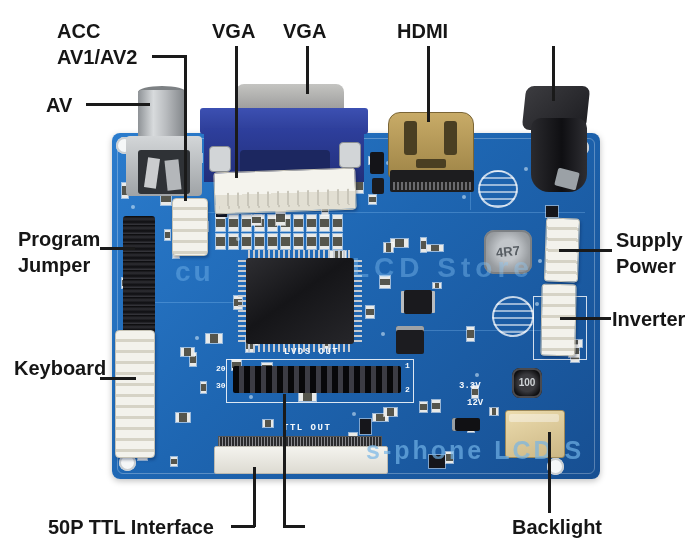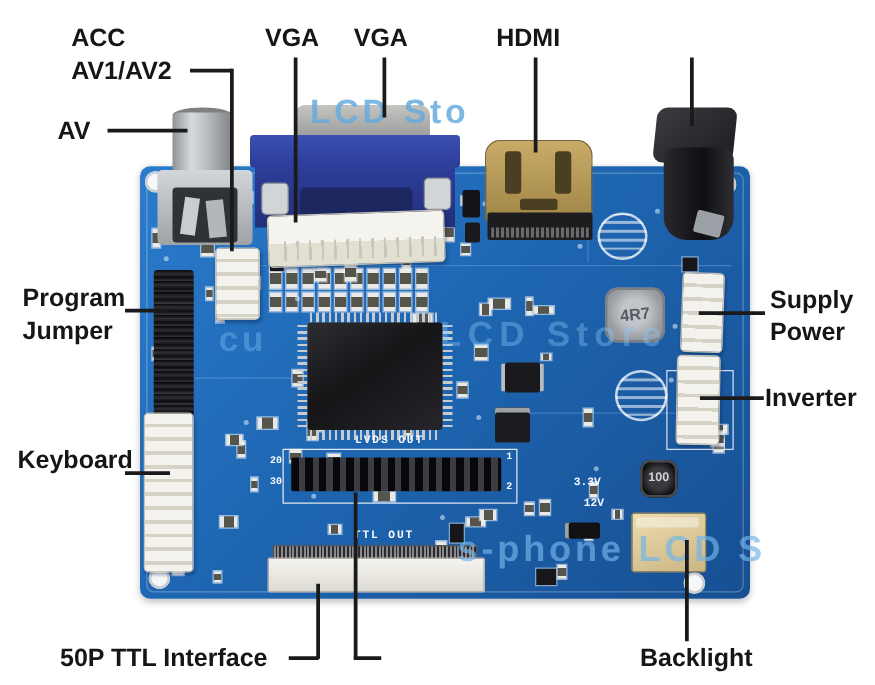--- a/index.html
+++ b/index.html
@@ -266,24 +266,23 @@
 
   <div class="ss" style="left:284px;top:347px;">LVDS OUT</div>
   <div class="ss" style="left:283px;top:423px;">TTL OUT</div>
   <div class="ss" style="left:459px;top:381px;letter-spacing:0;">3.3V</div>
   <div class="ss" style="left:467px;top:398px;letter-spacing:0;">12V</div>
   <div class="pn" style="left:216px;top:364px;">20</div>
   <div class="pn" style="left:216px;top:381px;">30</div>
   <div class="pn" style="left:405px;top:361px;">1</div>
   <div class="pn" style="left:405px;top:385px;">2</div>
 
-  <div class="wm" style="left:248px;top:74px;font-size:27px;color:rgba(105,170,222,.85);">LCD Sto</div>
   <div class="wm" style="left:175px;top:256px;color:rgba(140,200,248,.35);">cu</div>
   <div class="wm" style="left:352px;top:252px;color:rgba(140,200,248,.38);letter-spacing:5px;">LCD Store</div>
-  <div class="wm" style="left:366px;top:424px;font-size:29px;color:rgba(115,180,232,.68);">s-phone LCD S</div>
+  <div class="wm" style="left:366px;top:436px;font-size:25px;color:rgba(115,180,232,.68);">s-phone LCD S</div>
 
   <div class="lbl" style="left:57px;top:18px;">
     <div>ACC</div>
     <div>AV1/AV2</div>
   </div>
   <i class="ln" style="left:152px;top:55px;width:34px;height:2.5px;"></i>
   <i class="ln" style="left:184px;top:55px;width:2.5px;height:146px;"></i>
 
   <div class="lbl" style="left:46px;top:92px;">AV</div>
   <i class="ln" style="left:86px;top:103px;width:64px;height:2.5px;"></i>

